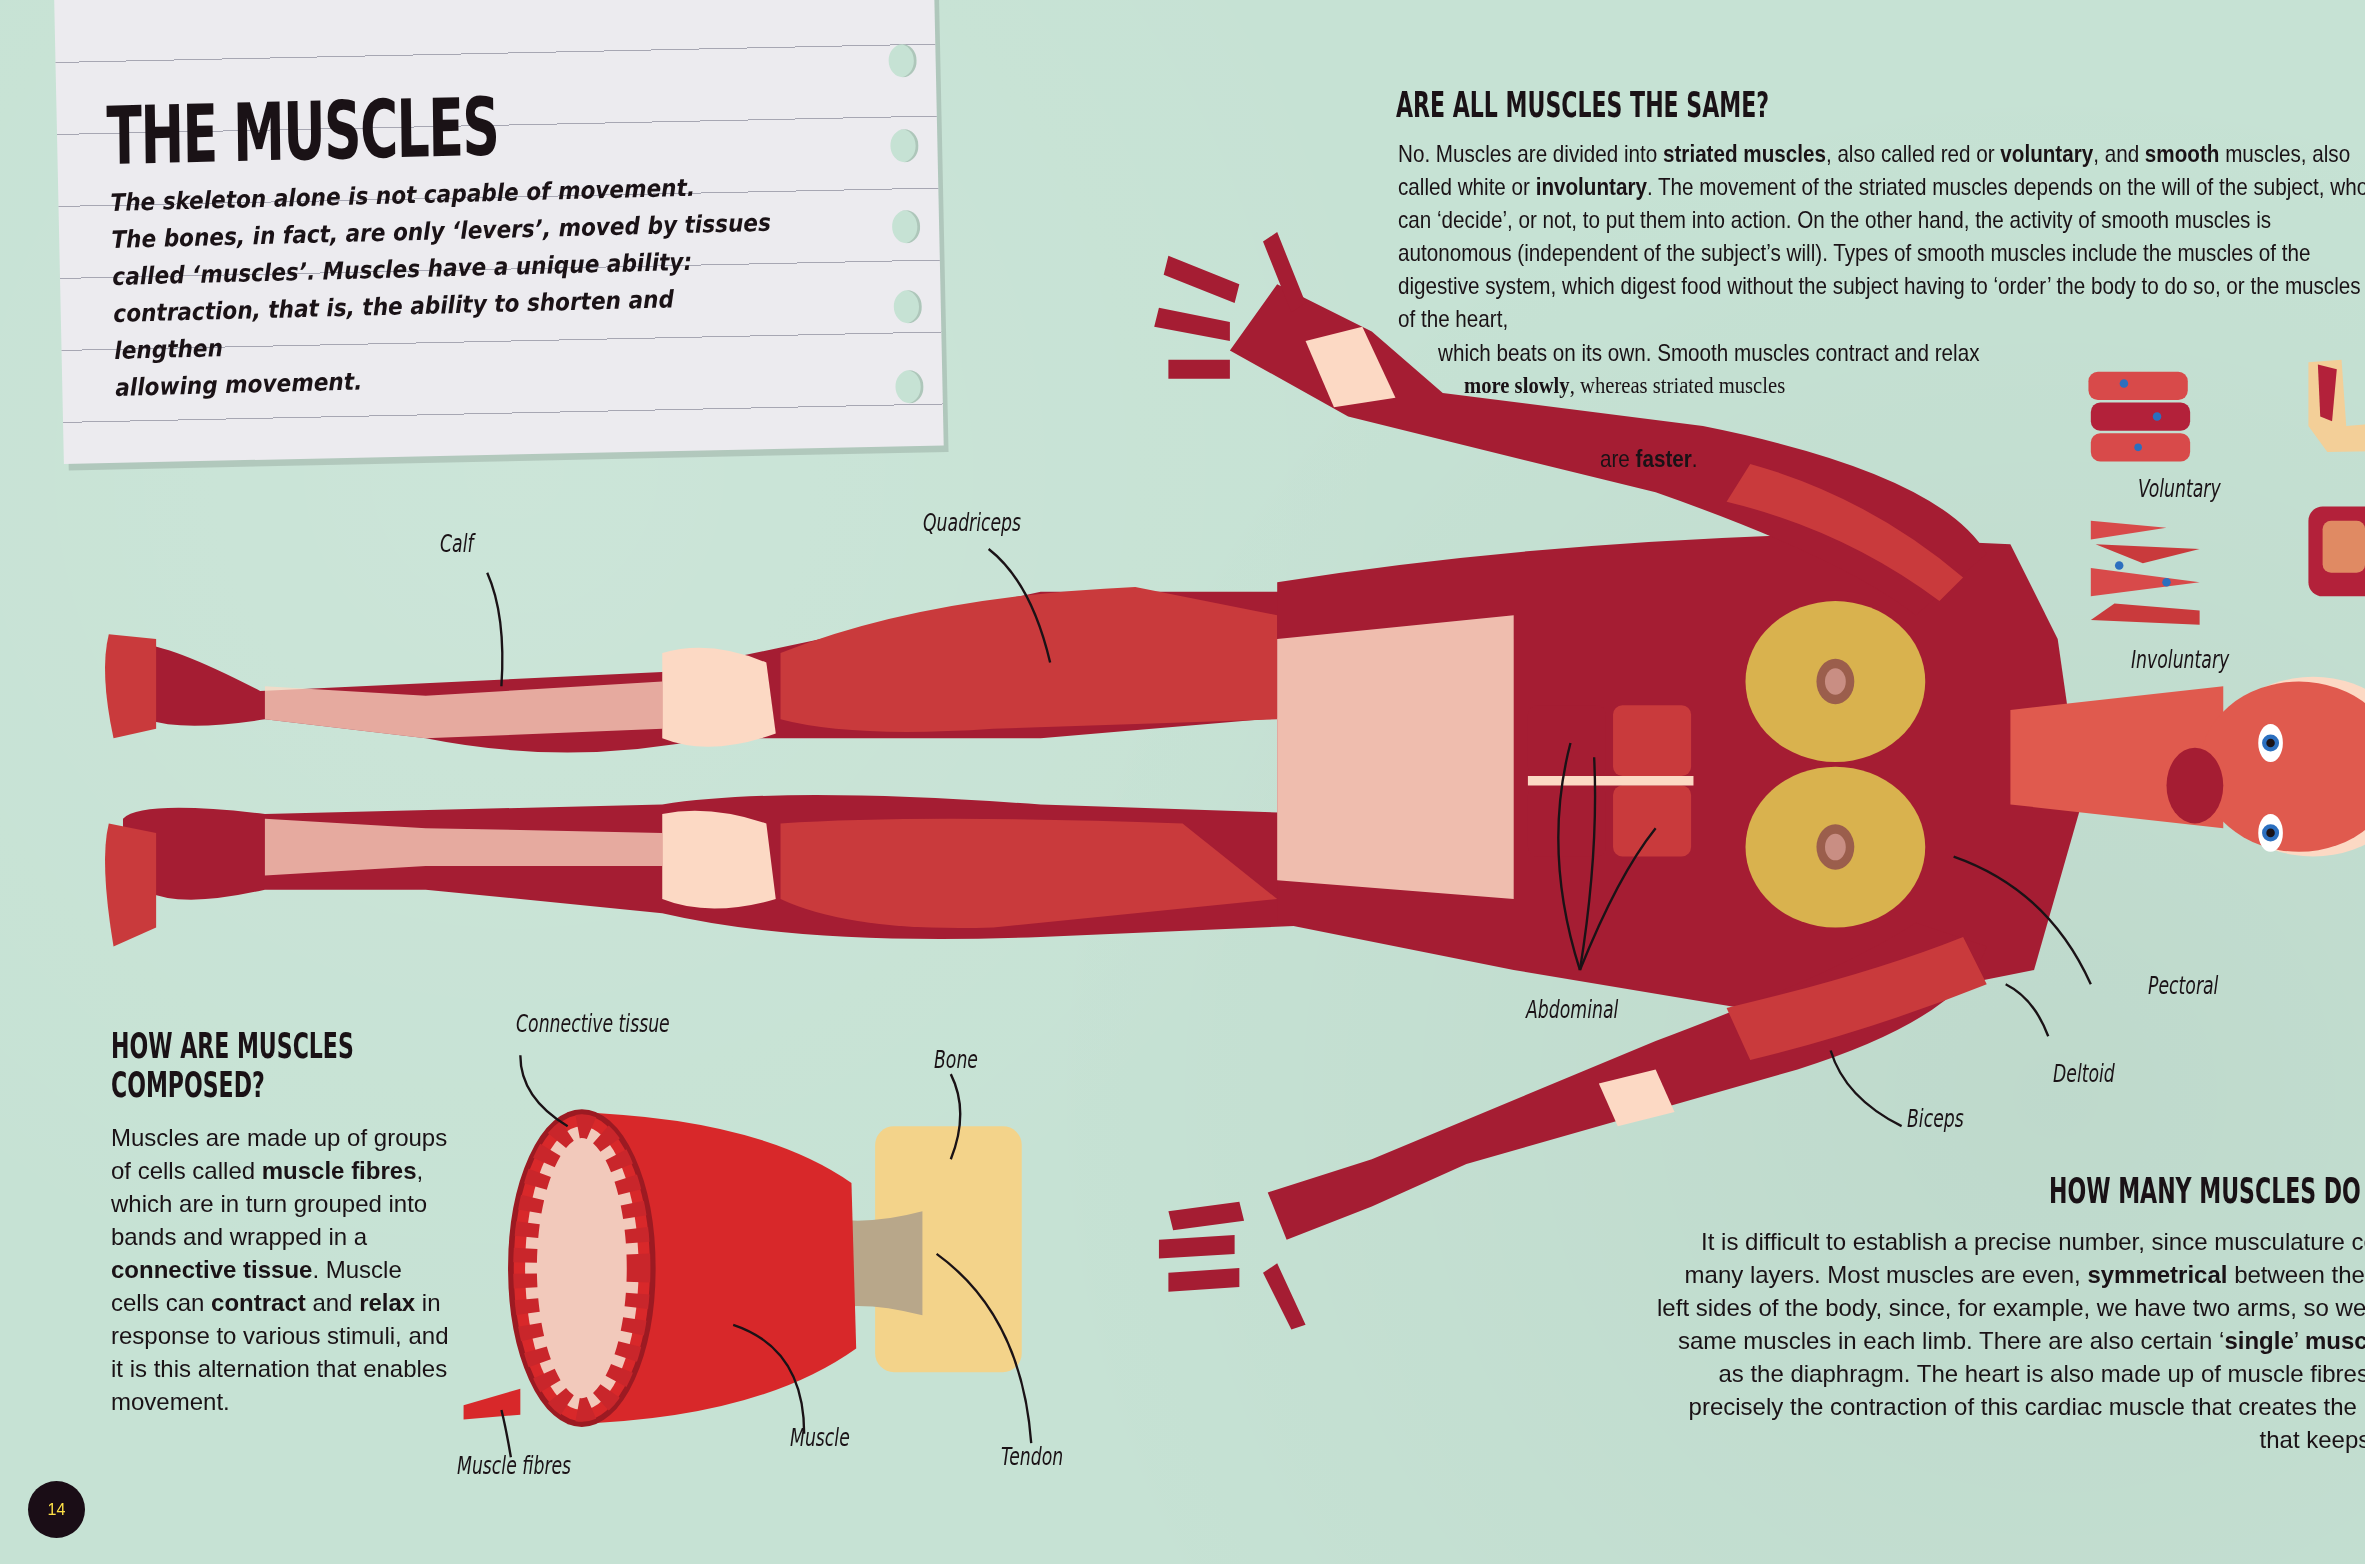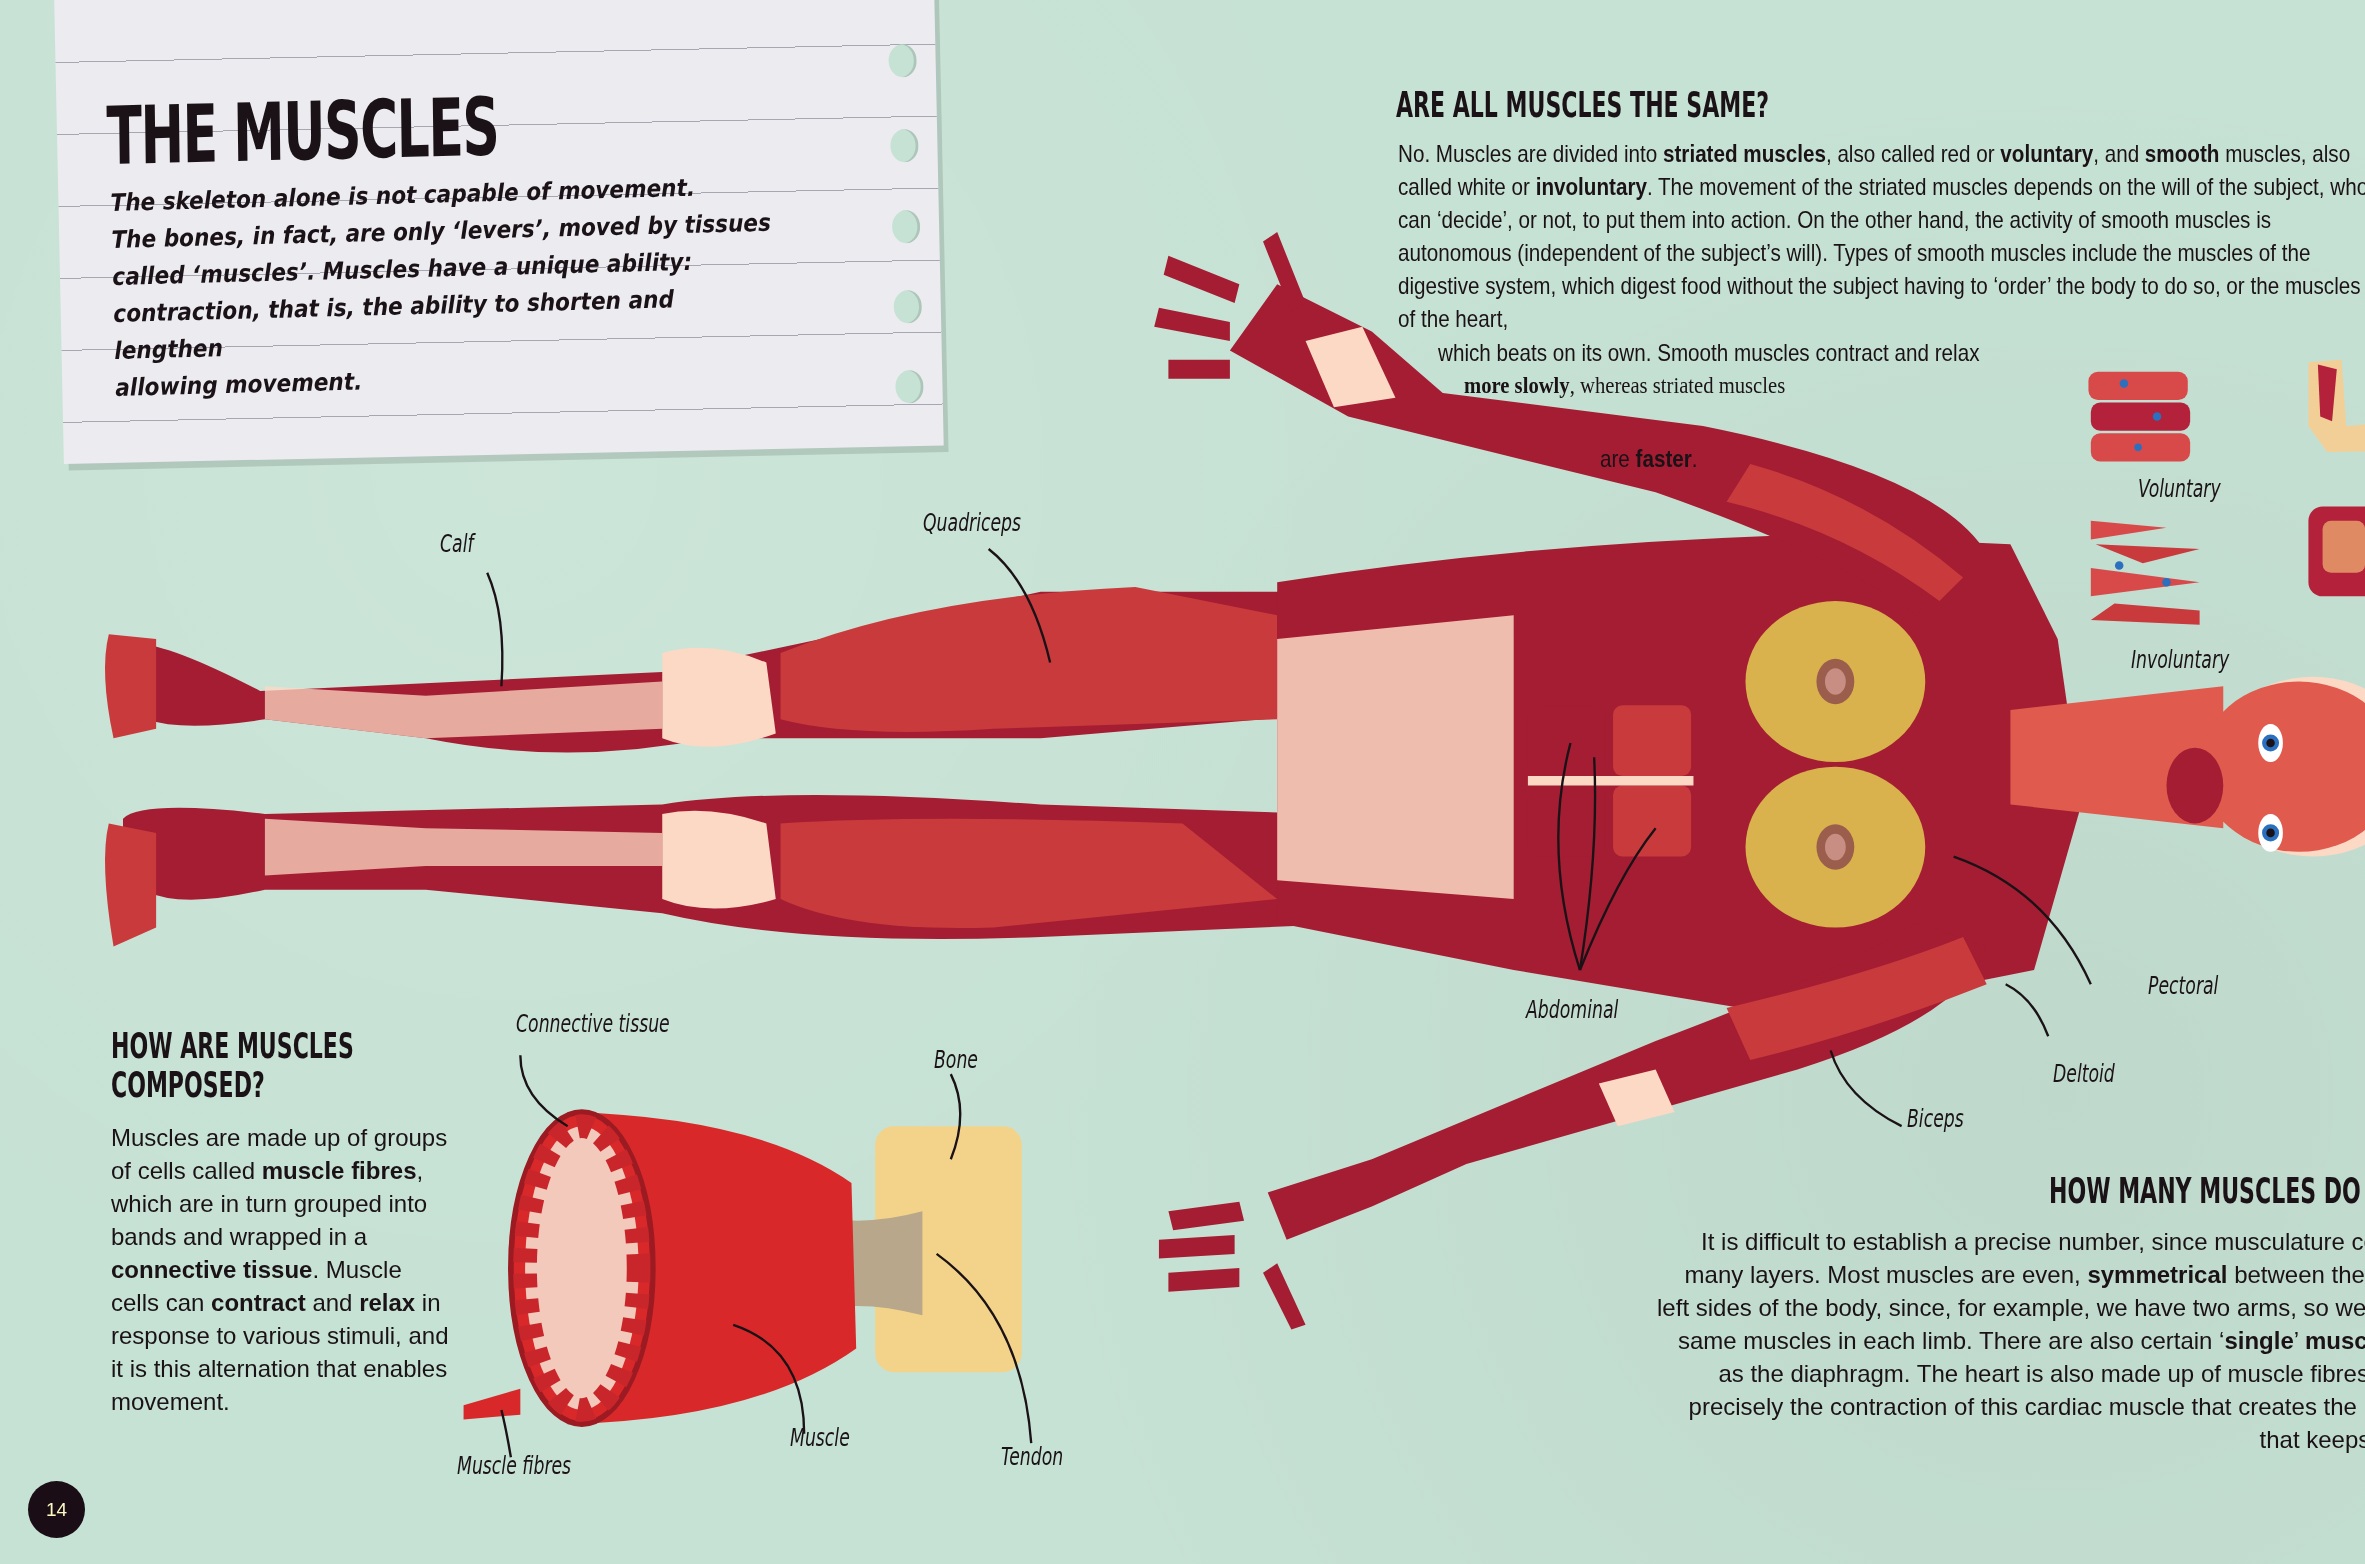--- a/index.html
+++ b/index.html
@@ -12,21 +12,21 @@
   .paper{left:54px;top:-9.5px;width:880px;height:473px;background:#ecebef;transform:rotate(-1.2deg);transform-origin:0 0;box-shadow:4.7px 6.6px 0 rgba(0,0,0,0.12);
      background-image:repeating-linear-gradient(to bottom, transparent 0, transparent 71px, #a7a7b3 71px, #a7a7b3 72px);}
   .paper .hole{position:absolute;right:19px;width:28px;height:33px;border-radius:50%;background:#c6e2d4;box-shadow:inset -2.8px 0 0 rgba(0,0,0,0.12);}
   .hand{font-family:"DejaVu Sans Condensed","DejaVu Sans",sans-serif;}
   .title{left:106px;top:90px;font-size:80px;font-weight:bold;letter-spacing:-1.9px;transform:scaleX(0.72) rotate(-1deg);transform-origin:0 0;}
   .intro{left:110px;top:185px;width:662px;font-size:24px;line-height:37px;font-style:italic;font-weight:bold;transform:rotate(-1.5deg);transform-origin:0 0;}
   .h2{font-weight:bold;font-size:35px;transform:scaleX(0.7);transform-origin:0 0;white-space:nowrap;}
   .body-text{font-size:24px;line-height:33px;}
   .cond{display:inline-block;transform:scaleX(0.86);transform-origin:0 0;}
   .label{font-style:italic;font-size:24px;transform:scaleX(0.8);transform-origin:0 0;white-space:nowrap;}
-  .pagenum{width:57px;height:57px;border-radius:50%;background:#1a0d16;color:#fef9c3;font-size:19px;display:flex;align-items:center;justify-content:center;}
+  .pagenum{width:57px;height:57px;border-radius:50%;background:#1a0d16;color:#fde047;font-size:16px;display:flex;align-items:center;justify-content:center;}
   b{font-weight:bold;}
   .right{text-align:right;}
 </style>
 </head>
 <body>
 
 <div class="bg"></div>
 
 <div class="abs paper">
   <div class="hole" style="top:71px"></div>

